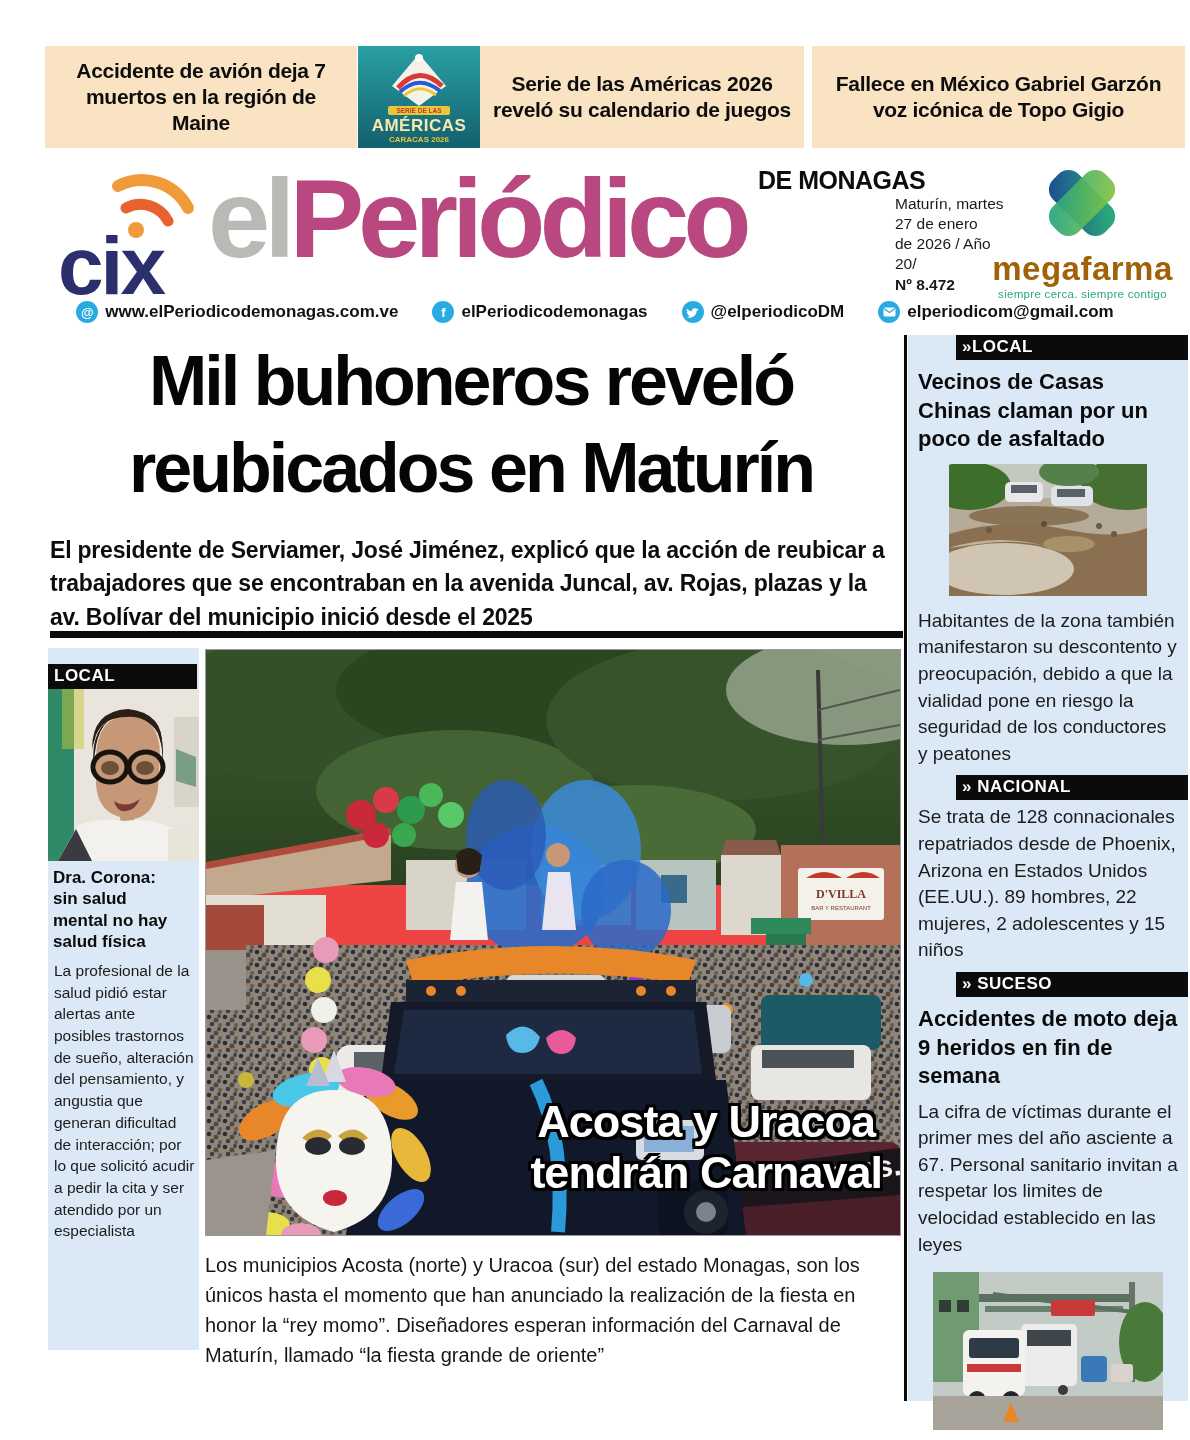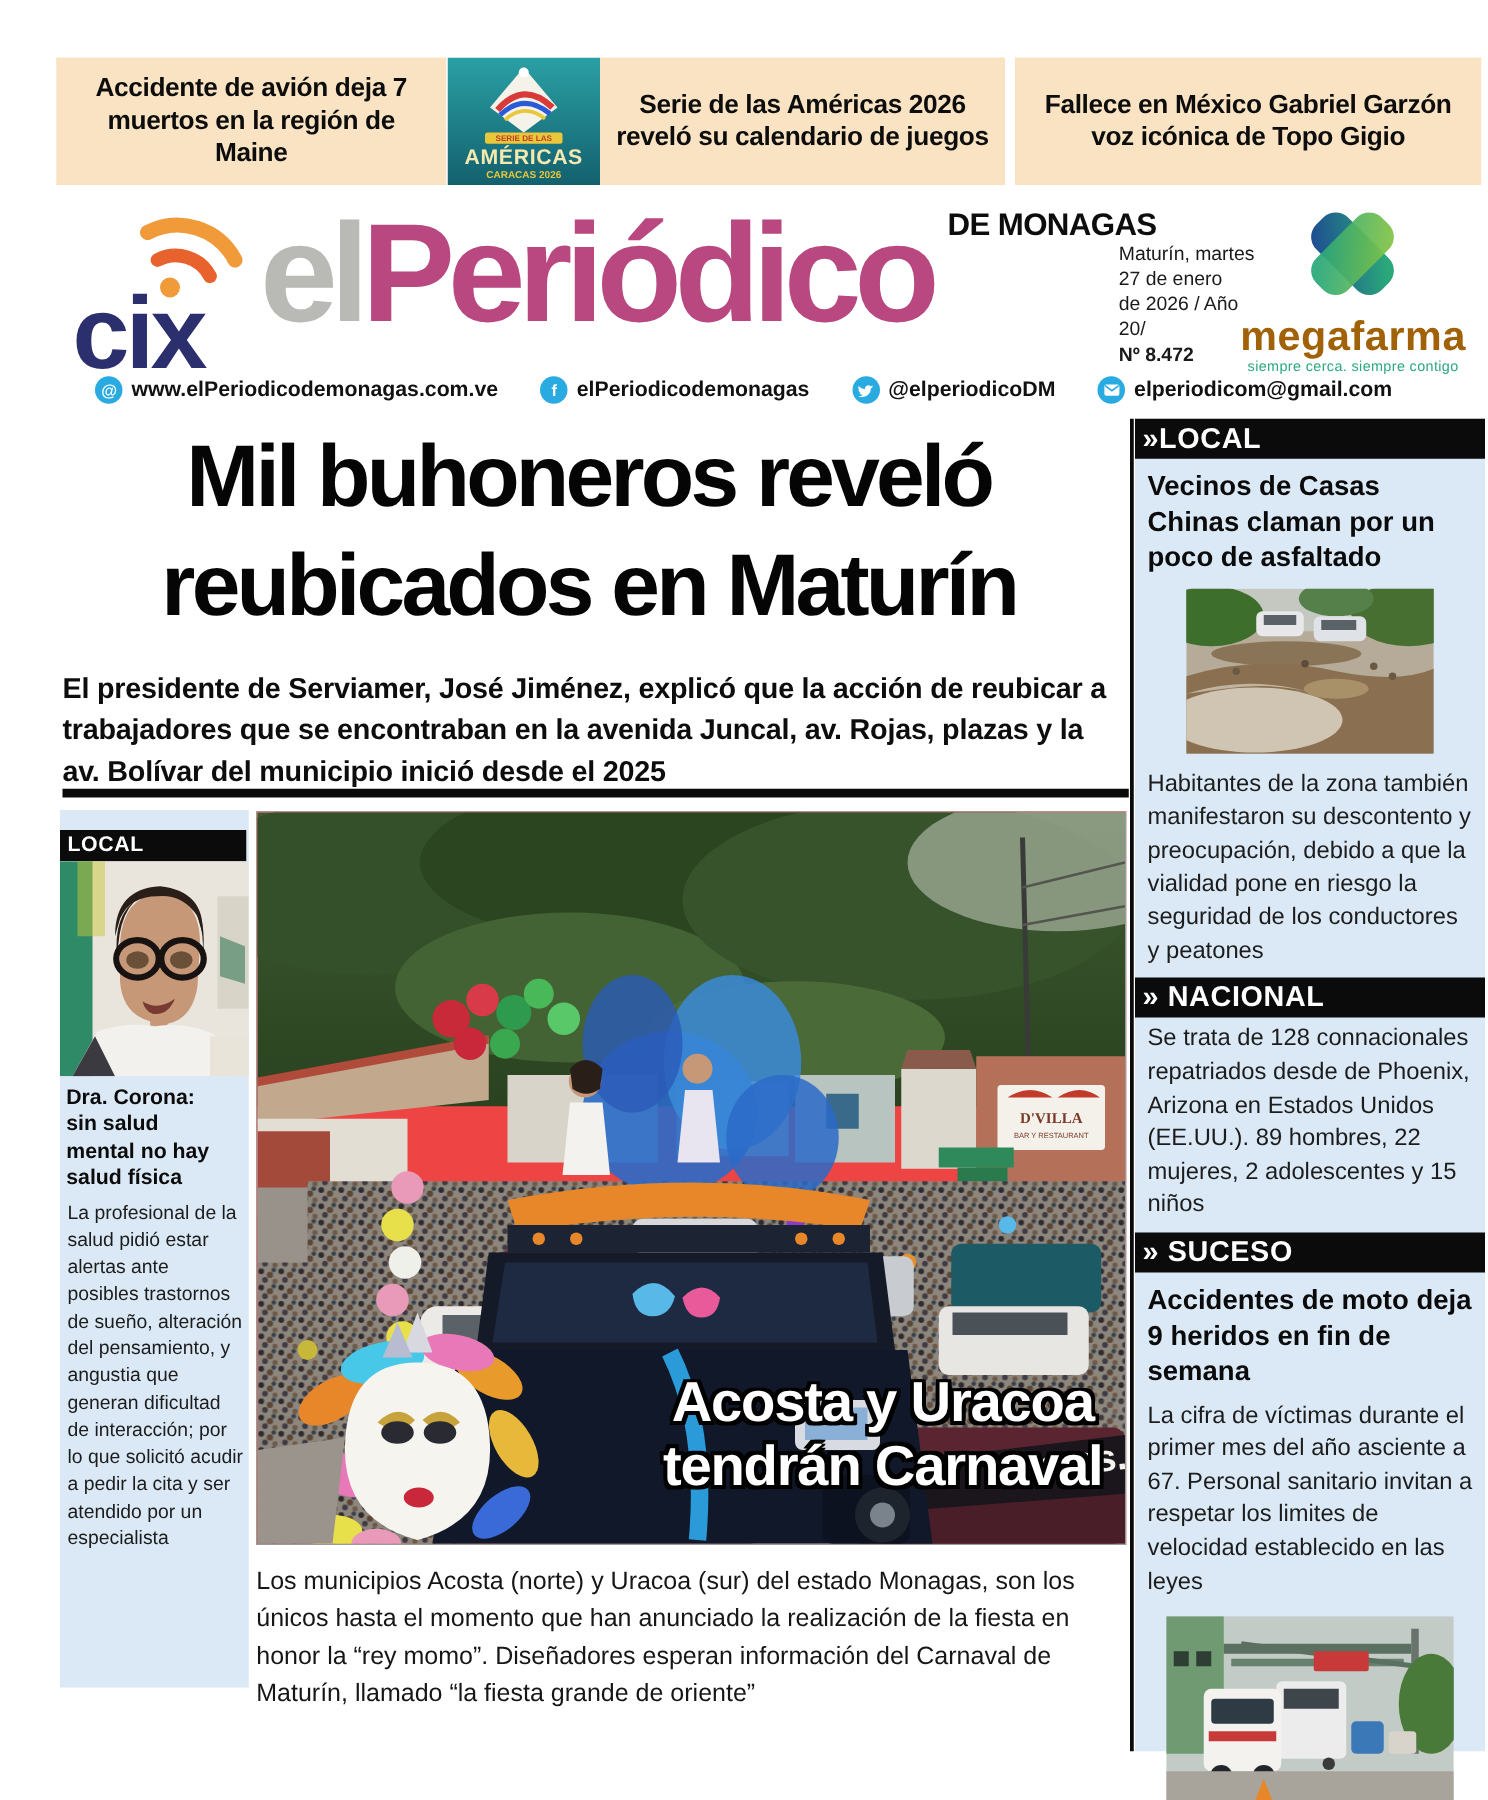--- a/index.html
+++ b/index.html
@@ -60,21 +60,21 @@
   .overlay { position:absolute; right:18px; bottom:36px; text-align:center; color:#ffffff;
     font-weight:900; font-size:45px; line-height:1.15; letter-spacing:-1px;
     text-shadow:-3px -3px 0 #000, 3px -3px 0 #000, -3px 3px 0 #000, 3px 3px 0 #000,
       0 -3px 0 #000, 0 3px 0 #000, -3px 0 0 #000, 3px 0 0 #000; }
   .caption { position:absolute; top:1250px; left:205px; width:696px; font-size:20px;
     line-height:1.5; color:#161616; }
   
   .sidebar { position:absolute; top:335px; left:908px; width:280px; height:1066px;
     background:#dbe9f6; }
   .sb-divider { position:absolute; top:335px; left:904px; width:3px; height:1066px; background:#0a0a0a; }
-  .sidebar .secbar { font-size:23px; }
+  .sidebar .secbar { font-size:17px;margin-left:48px; }
   .sb-head { font-weight:800; font-size:22px; line-height:1.3; padding:8px 8px 4px 10px; color:#0b0b0b; }
   .sb-body { font-size:19px; line-height:1.4; padding:4px 8px 8px 10px; color:#1c1c1c; }
   .sb-photo { display:block; margin:6px auto 8px auto; }
 </style>
 </head>
 <body>
 
 <div class="page">
 
   <div class="teaser teaser1">Accidente de avión deja 7 muertos en la región de Maine</div>

